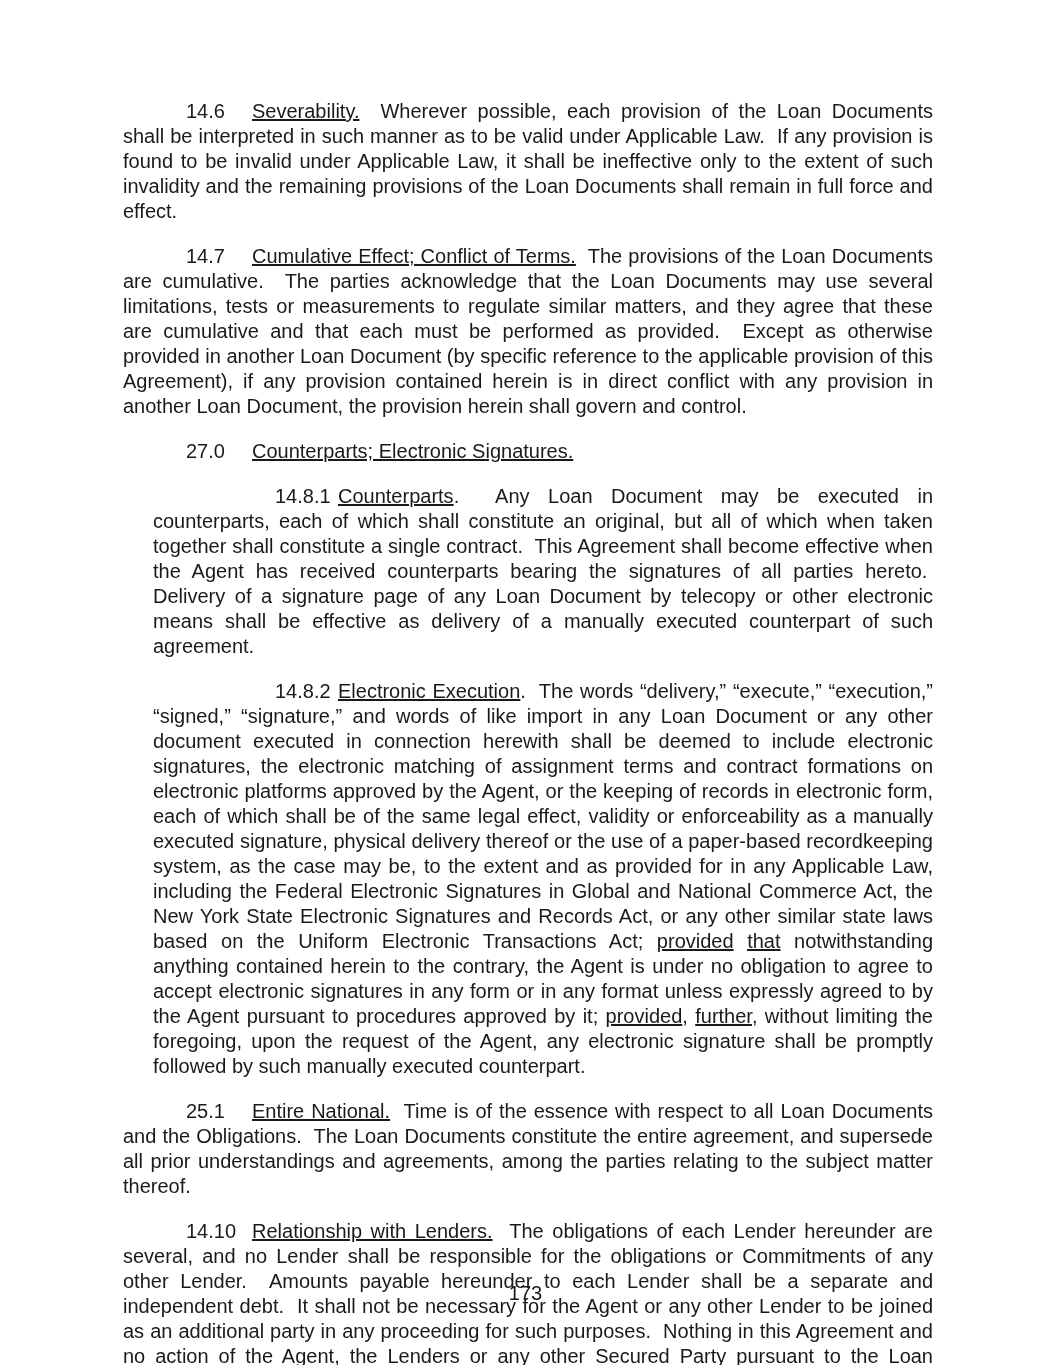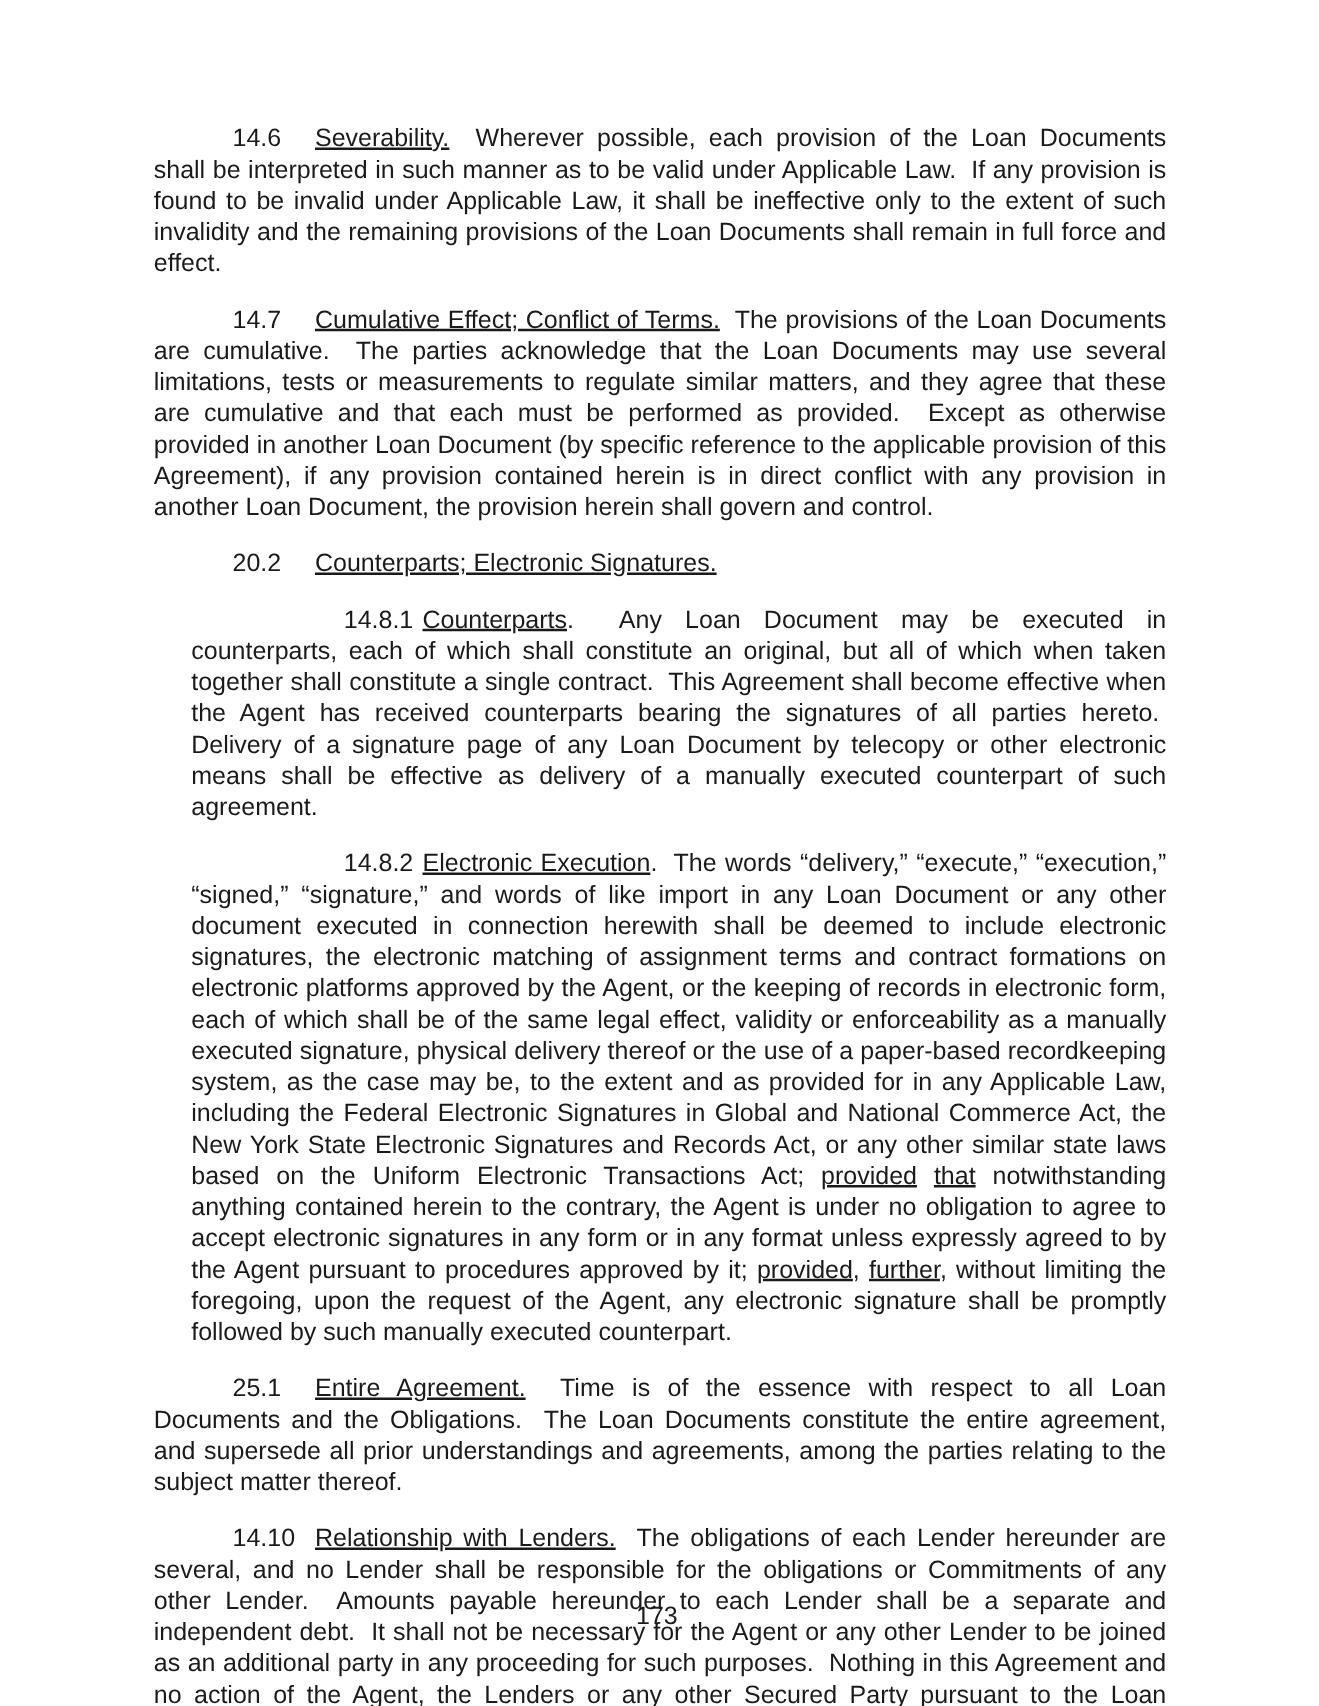--- a/index.html
+++ b/index.html
@@ -64,26 +64,26 @@
 </head>
 <body>
 
 <div class="page">
   <div class="content">
 
     <p><span class="num">14.6</span><span class="u">Severability.</span><span>&nbsp; Wherever possible, each provision of the Loan Documents shall be interpreted in such manner as to be valid under Applicable Law.&nbsp; If any provision is found to be invalid under Applicable Law, it shall be ineffective only to the extent of such invalidity and the remaining provisions of the Loan Documents shall remain in full force and effect.</span></p>
 
     <p><span class="num">14.7</span><span class="u">Cumulative Effect; Conflict of Terms.</span><span>&nbsp; The provisions of the Loan Documents are cumulative.&nbsp; The parties acknowledge that the Loan Documents may use several limitations, tests or measurements to regulate similar matters, and they agree that these are cumulative and that each must be performed as provided.&nbsp; Except as otherwise provided in another Loan Document (by specific reference to the applicable provision of this Agreement), if any provision contained herein is in direct conflict with any provision in another Loan Document, the provision herein shall govern and control.</span></p>
 
-    <p><span class="num">20.2</span><span class="u">Counterparts; Electronic Signatures.</span></p>
+    <p><span class="num">27.0</span><span class="u">Counterparts; Electronic Signatures.</span></p>
 
     <p class="sub"><span class="num-sub">14.8.1</span><span class="u">Counterparts</span><span>.&nbsp; Any Loan Document may be executed in counterparts, each of which shall constitute an original, but all of which when taken together shall constitute a single contract.&nbsp; This Agreement shall become effective when the Agent has received counterparts bearing the signatures of all parties hereto.&nbsp; Delivery of a signature page of any Loan Document by telecopy or other electronic means shall be effective as delivery of a manually executed counterpart of such agreement.</span></p>
 
     <p class="sub"><span class="num-sub">14.8.2</span><span class="u">Electronic Execution</span><span>.&nbsp; The words “delivery,” “execute,” “execution,” “signed,” “signature,” and words of like import in any Loan Document or any other document executed in connection herewith shall be deemed to include electronic signatures, the electronic matching of assignment terms and contract formations on electronic platforms approved by the Agent, or the keeping of records in electronic form, each of which shall be of the same legal effect, validity or enforceability as a manually executed signature, physical delivery thereof or the use of a paper-based recordkeeping system, as the case may be, to the extent and as provided for in any Applicable Law, including the Federal Electronic Signatures in Global and National Commerce Act, the New York State Electronic Signatures and Records Act, or any other similar state laws based on the Uniform Electronic Transactions Act; </span><span class="u">provided</span><span> </span><span class="u">that</span><span> notwithstanding anything contained herein to the contrary, the Agent is under no obligation to agree to accept electronic signatures in any form or in any format unless expressly agreed to by the Agent pursuant to procedures approved by it; </span><span class="u">provided</span><span>, </span><span class="u">further</span><span>, without limiting the foregoing, upon the request of the Agent, any electronic signature shall be promptly followed by such manually executed counterpart.</span></p>
 
-    <p><span class="num">25.1</span><span class="u">Entire Agreement.</span><span>&nbsp; Time is of the essence with respect to all Loan Documents and the Obligations.&nbsp; The Loan Documents constitute the entire agreement, and supersede all prior understandings and agreements, among the parties relating to the subject matter thereof.</span></p>
+    <p><span class="num">25.1</span><span class="u">Entire National.</span><span>&nbsp; Time is of the essence with respect to all Loan Documents and the Obligations.&nbsp; The Loan Documents constitute the entire agreement, and supersede all prior understandings and agreements, among the parties relating to the subject matter thereof.</span></p>
 
     <p class="jl"><span class="num">14.10</span><span class="u">Relationship with Lenders.</span><span>&nbsp; The obligations of each Lender hereunder are several, and no Lender shall be responsible for the obligations or Commitments of any other Lender.&nbsp; Amounts payable hereunder to each Lender shall be a separate and independent debt.&nbsp; It shall not be necessary for the Agent or any other Lender to be joined as an additional party in any proceeding for such purposes.&nbsp; Nothing in this Agreement and no action of the Agent, the Lenders or any other Secured Party pursuant to the Loan Documents shall be deemed to constitute the Agent and any</span></p>
 
   </div>
 
   <div class="pageno">173</div>
 </div>
 
 </body></html>

